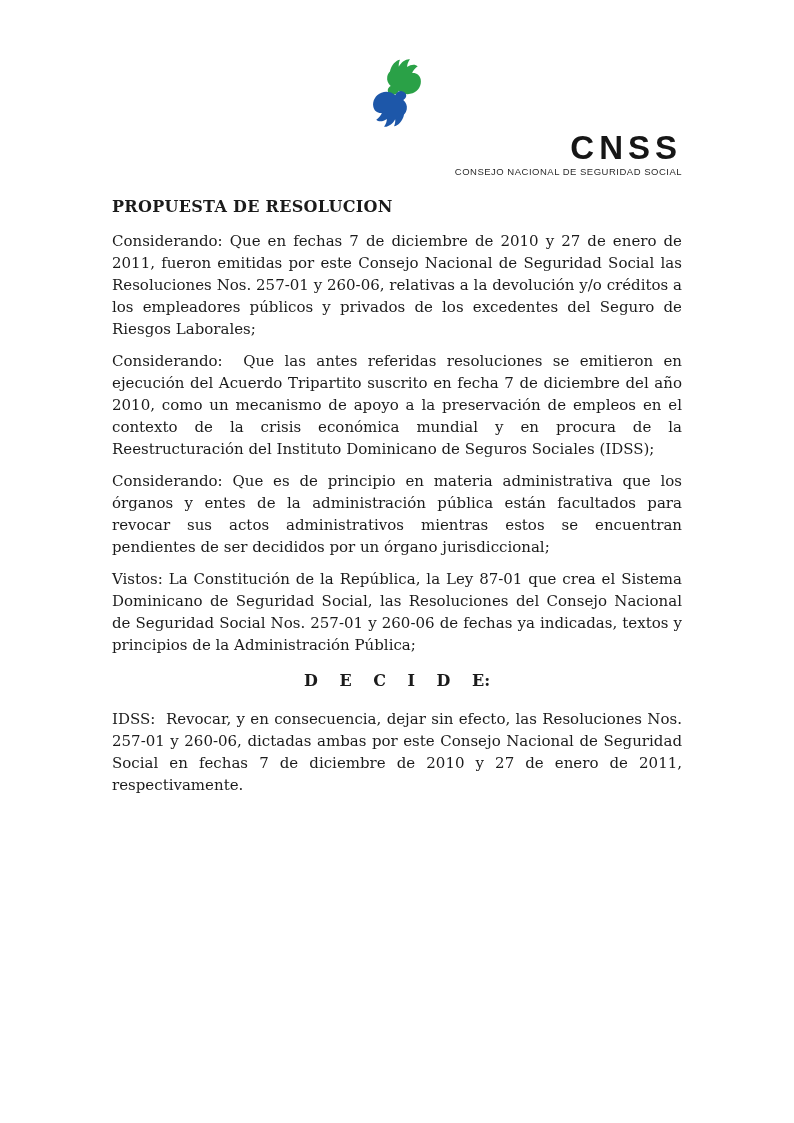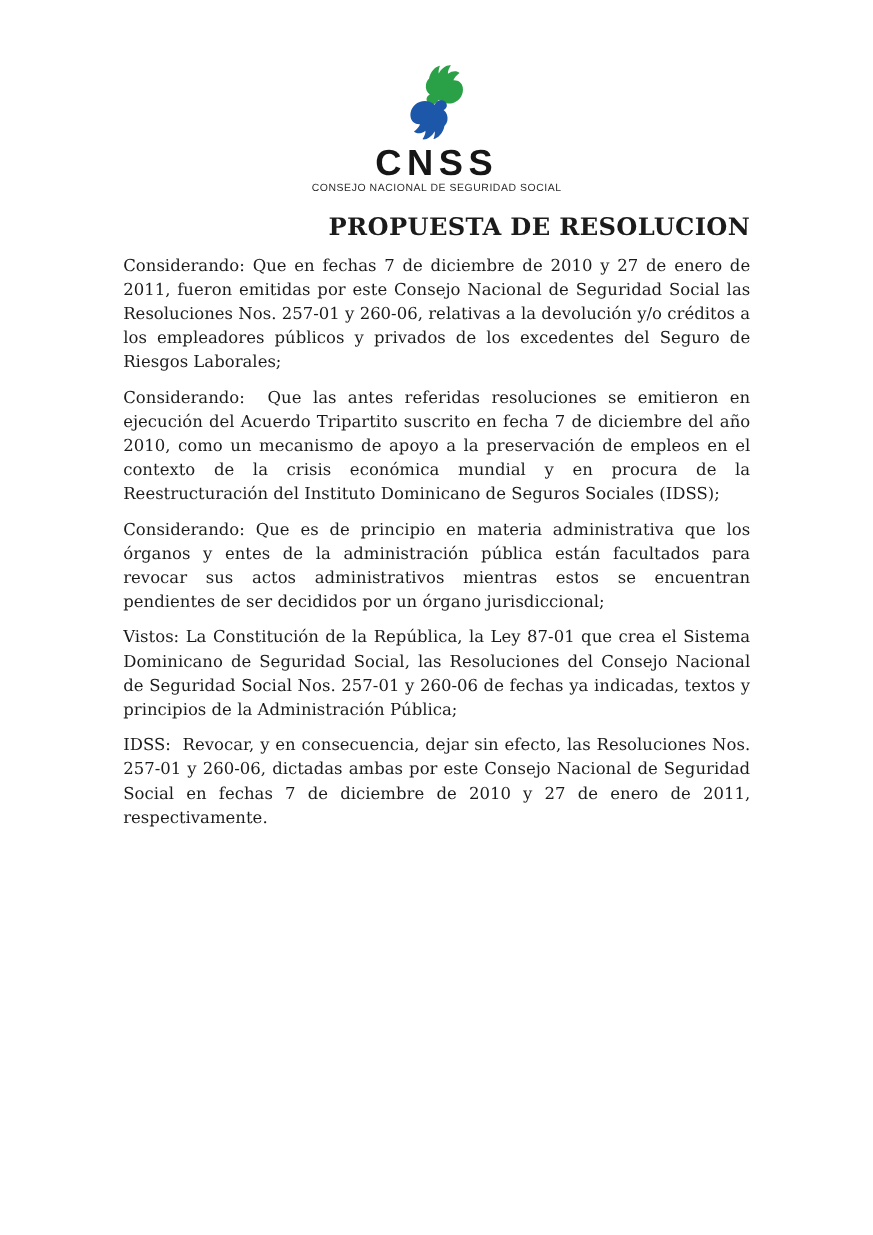--- a/index.html
+++ b/index.html
@@ -12,21 +12,21 @@
     overflow: hidden;
   }
   .page {
     box-sizing: border-box;
     width: 794px;
     height: 1123px;
     padding: 56px 112px 0 112px;
   }
 
   
-  .logo { text-align: center; }
+  .logo { text-align: right; }
   .logo svg { display: block; margin: 0 auto; }
   .logo-acronym {
     margin-top: 1px;
     font-family: "Liberation Sans", sans-serif;
     font-weight: bold;
     font-size: 33px;
     line-height: 1;
     letter-spacing: 5px;
     color: #161616;
   }
@@ -35,23 +35,23 @@
     font-family: "Liberation Sans", sans-serif;
     font-size: 9.5px;
     line-height: 1;
     letter-spacing: 0.5px;
     color: #2a2a2a;
   }
 
   
   .doc-title {
     margin: 19px 0 12px 0;
-    font-size: 22px;
+    font-size: 16px;
     font-weight: bold;
-    text-align: right;
+    text-align: left;
     letter-spacing: 0.3px;
     line-height: 22px;
   }
   .res-no {
     margin: 0 0 14px 0;
     font-weight: bold;
     font-size: 16px;
     line-height: 22px;
   }
   .para {
@@ -120,16 +120,17 @@
 
   <p class="para"><span></span><b>Considerando</b><span>: Que en fechas 7 de diciembre de 2010 y 27 de enero de 2011, fueron emitidas por este Consejo Nacional de Seguridad Social las Resoluciones Nos. 257-01 y 260-06, relativas a la devolución y/o créditos a los empleadores públicos y privados de los excedentes del Seguro de Riesgos Laborales;</span></p>
 
   <p class="para"><span></span><b>Considerando</b><span>:  Que las antes referidas resoluciones se emitieron en ejecución del Acuerdo Tripartito suscrito en fecha 7 de diciembre del año 2010, como un mecanismo de apoyo a la preservación de empleos en el contexto de la crisis económica mundial y en procura de la Reestructuración del Instituto Dominicano de Seguros Sociales (IDSS);</span></p>
 
   <p class="para"><span></span><b>Considerando</b><span>: Que es de principio en materia administrativa que los órganos y entes de la administración pública están facultados para revocar sus actos administrativos mientras estos se encuentran pendientes de ser decididos por un órgano jurisdiccional;</span></p>
 
   <p class="para"><span>Vistos: La Constitución de la República, la Ley 87-01 que crea el Sistema Dominicano de Seguridad Social, las Resoluciones del Consejo Nacional de Seguridad Social Nos. 257-01 y 260-06 de fechas ya indicadas, textos y principios de la Administración Pública;</span><b></b><span></span></p>
 
 
+  <p class="decide">D E C I D E:</p>
 
   <p class="para"><span></span><b>IDSS:</b><span>  Revocar, y en consecuencia, dejar sin efecto, las Resoluciones Nos. 257-01 y 260-06, dictadas ambas por este Consejo Nacional de Seguridad Social en fechas 7 de diciembre de 2010 y 27 de enero de 2011, respectivamente.</span></p>
 
 </div>
 
 </body></html>

